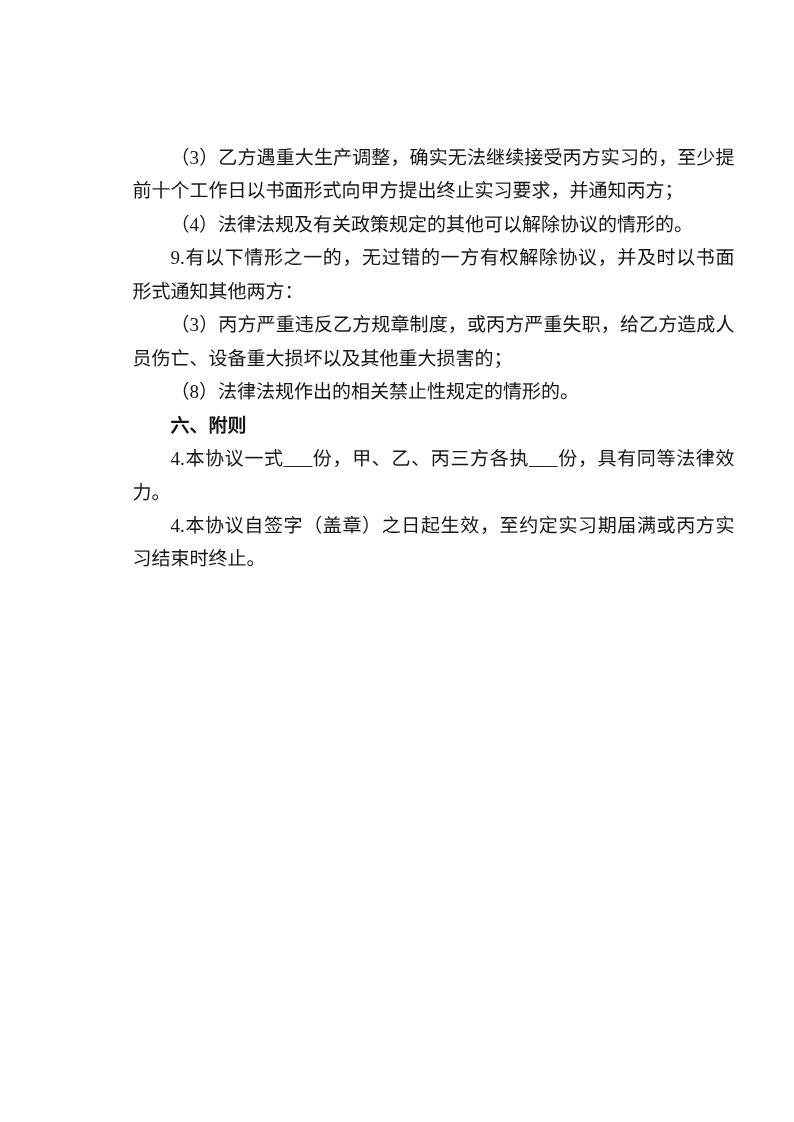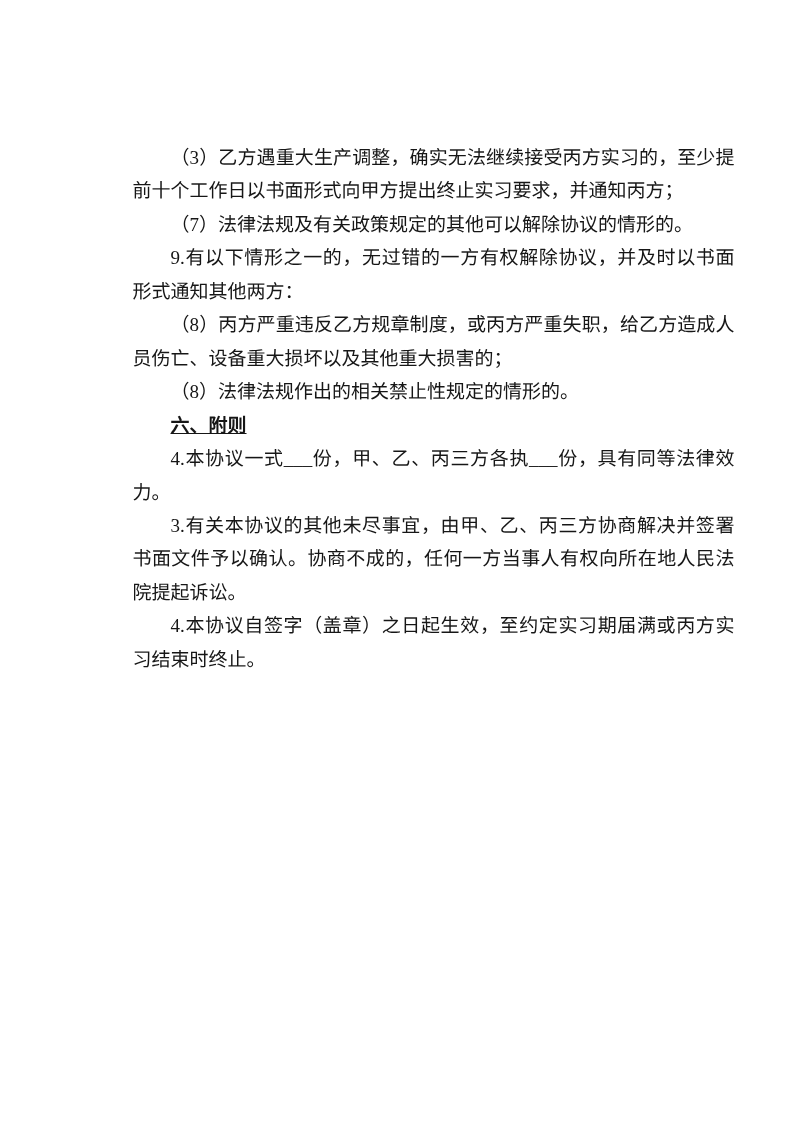--- a/index.html
+++ b/index.html
@@ -28,31 +28,29 @@
     line-height: 33.45px;
     color: #161616;
     text-align: justify;
     text-indent: 2em;
     word-break: break-all;
     font-family: "Liberation Serif", "DejaVu Serif", serif;
   }
   .para.heading {
     font-weight: bold;
     text-align: left;
-    text-decoration: underline;
   }
 </style>
 </head>
 <body>
 
 <div class="page">
   <div class="doc-body">
     <p class="para">（3）乙方遇重大生产调整，确实无法继续接受丙方实习的，至少提前十个工作日以书面形式向甲方提出终止实习要求，并通知丙方；</p>
-    <p class="para">（7）法律法规及有关政策规定的其他可以解除协议的情形的。</p>
+    <p class="para">（4）法律法规及有关政策规定的其他可以解除协议的情形的。</p>
     <p class="para">9.有以下情形之一的，无过错的一方有权解除协议，并及时以书面形式通知其他两方：</p>
-    <p class="para">（8）丙方严重违反乙方规章制度，或丙方严重失职，给乙方造成人员伤亡、设备重大损坏以及其他重大损害的；</p>
+    <p class="para">（3）丙方严重违反乙方规章制度，或丙方严重失职，给乙方造成人员伤亡、设备重大损坏以及其他重大损害的；</p>
     <p class="para">（8）法律法规作出的相关禁止性规定的情形的。</p>
     <p class="para heading">六、附则</p>
     <p class="para">4.本协议一式___份，甲、乙、丙三方各执___份，具有同等法律效力。</p>
-    <p class="para">3.有关本协议的其他未尽事宜，由甲、乙、丙三方协商解决并签署书面文件予以确认。协商不成的，任何一方当事人有权向所在地人民法院提起诉讼。</p>
     <p class="para">4.本协议自签字（盖章）之日起生效，至约定实习期届满或丙方实习结束时终止。</p>
   </div>
 </div>
 
 </body></html>

